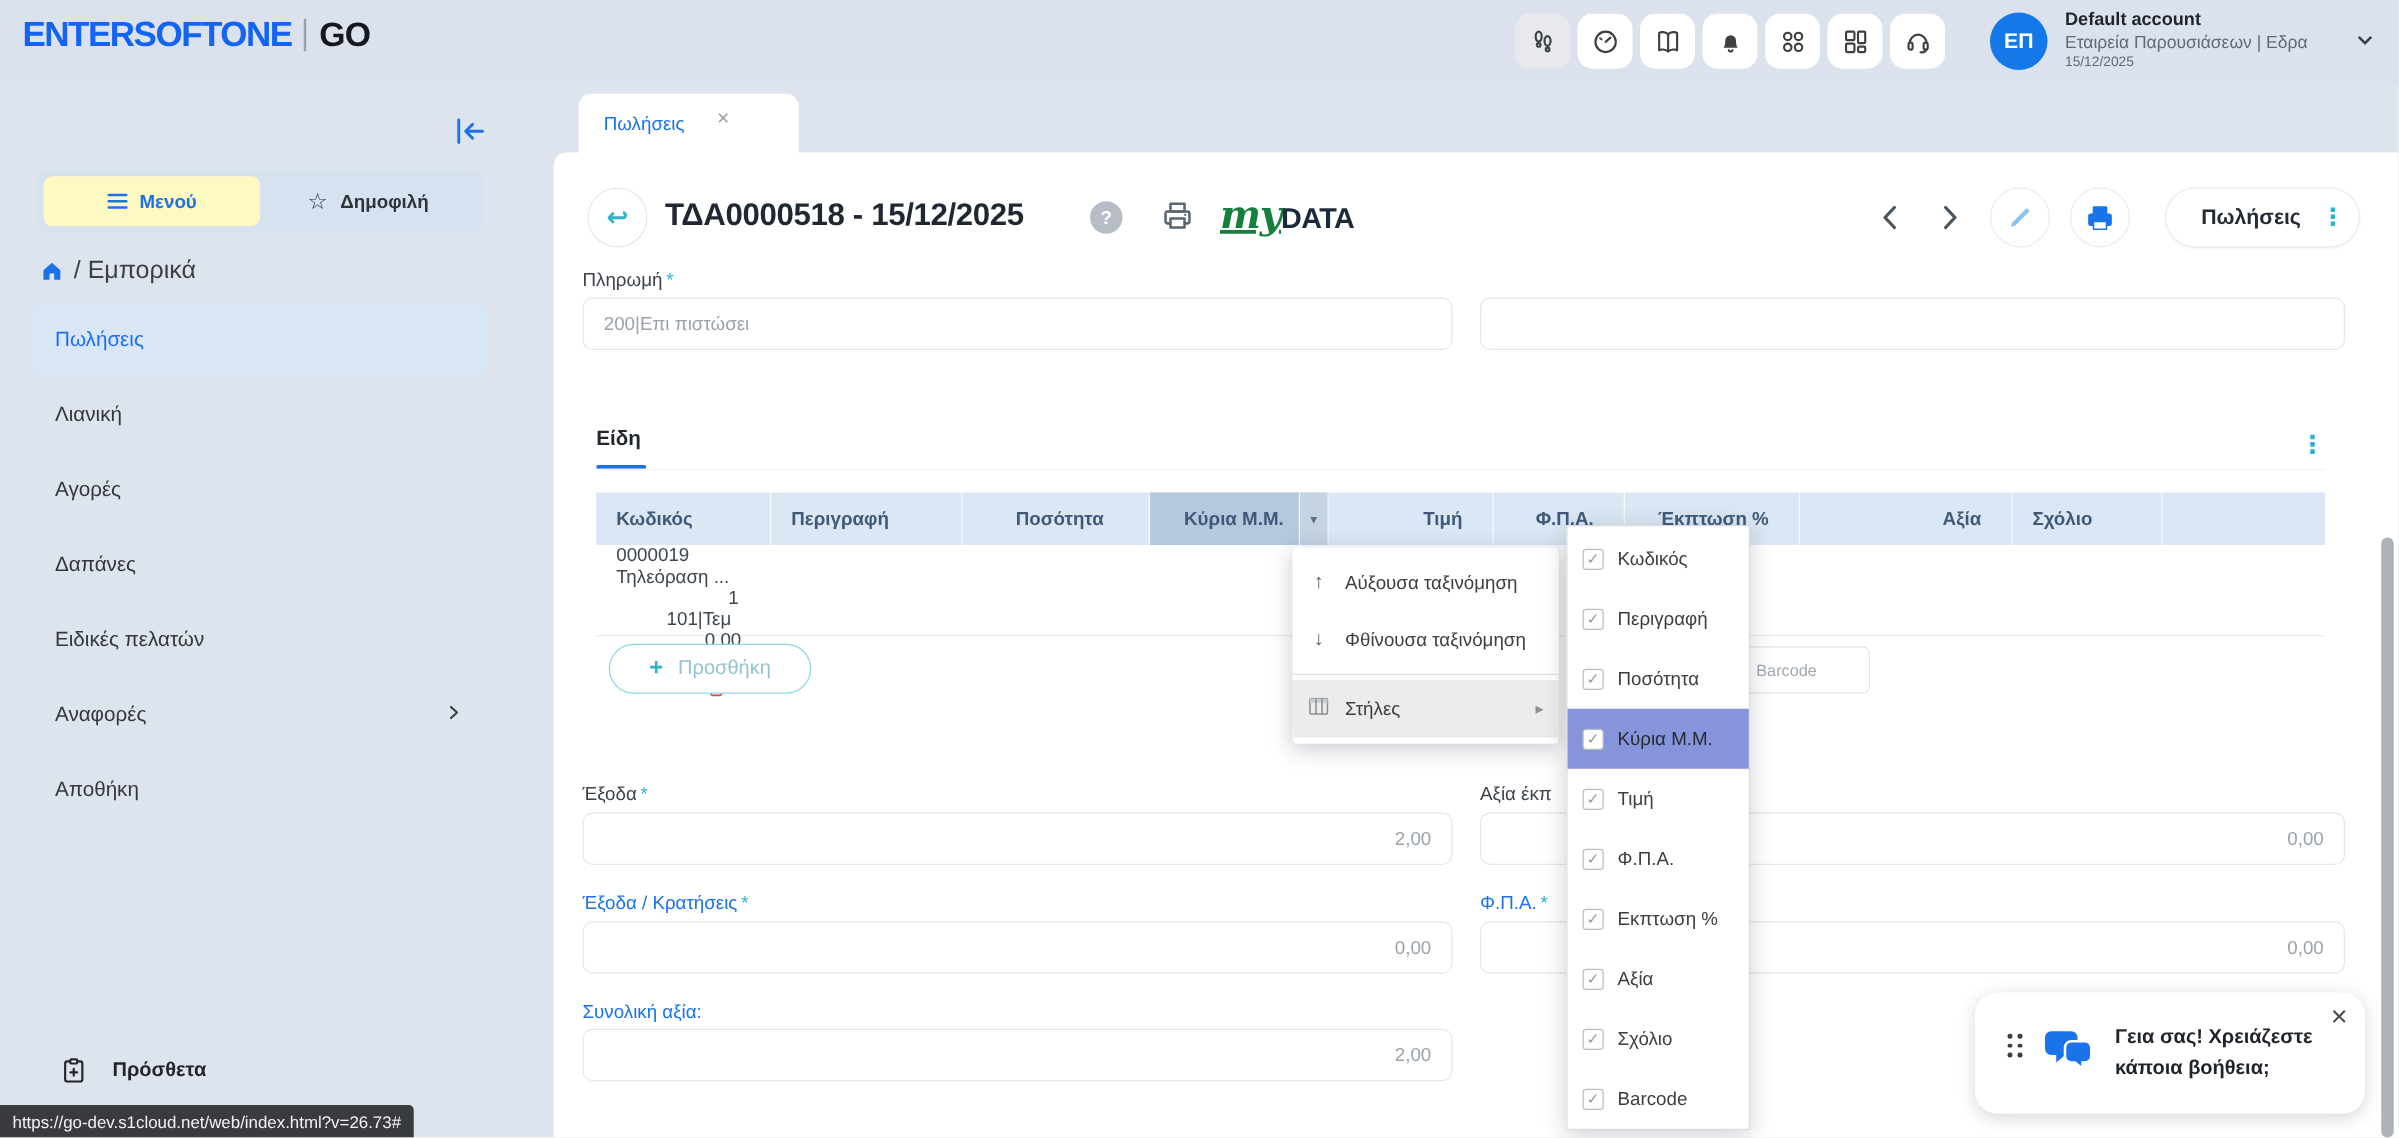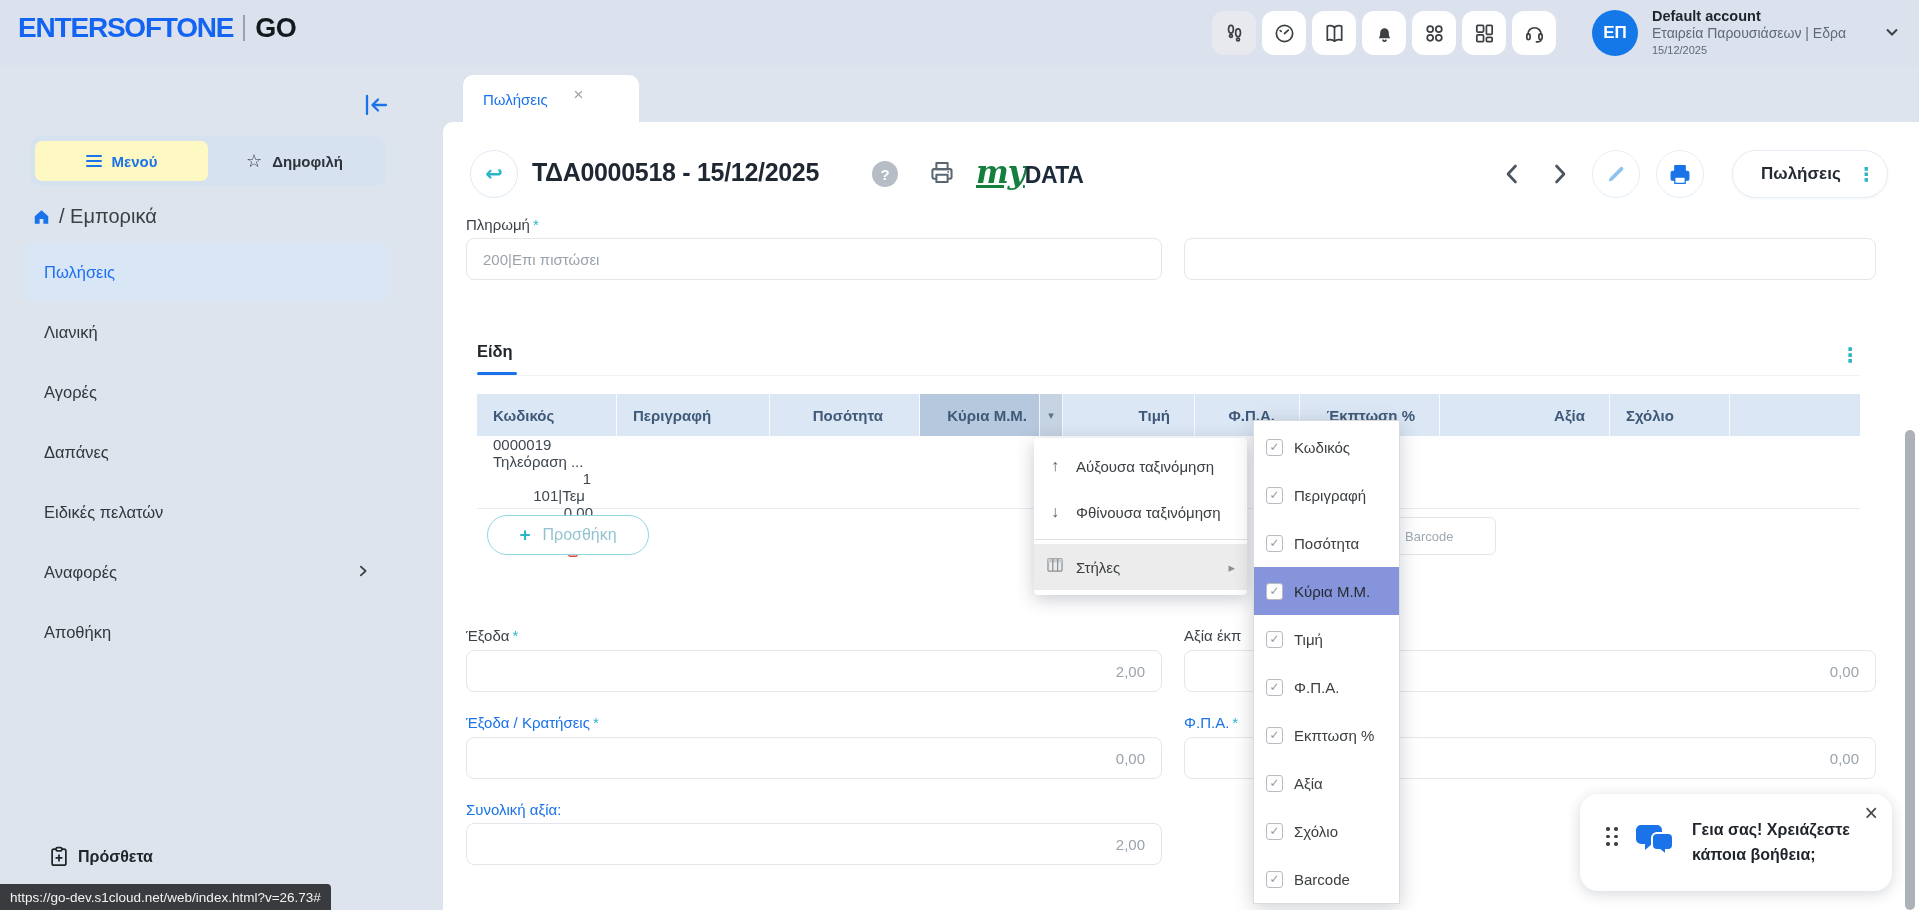--- a/index.html
+++ b/index.html
@@ -30,21 +30,21 @@
   .seg { flex:1; display:flex; align-items:center; justify-content:center; gap:10px; font-size:15px; font-weight:700; color:#2e333a; border-radius:7px; }
   .seg.active { background:#fef9c3; color:#1a73e8; }
   .burger { display:inline-block; width:16px; }
   .burger i { display:block; height:2px; background:#1a73e8; margin:3px 0; border-radius:1px; }
   .star-glyph { font-size:18px; color:#2e333a; }
   .breadcrumb { position:absolute; left:32px; top:205px; display:flex; align-items:center; gap:8px; font-size:20px; color:#3c4043; }
   .nav-items { position:absolute; left:24px; top:243px; width:366px; }
   .nav-item { height:58px; margin-bottom:2px; display:flex; align-items:center; padding:0 20px; font-size:16.5px; color:#33373d; border-radius:9px; position:relative; }
   .nav-item.active { background:#d9e6f6; color:#1b6ff2; }
   .nav-item .chev { position:absolute; right:20px; }
-  .side-footer { position:absolute; left:48px; top:845px; display:flex; align-items:center; gap:8px; font-size:16px; font-weight:700; color:#22262b; }
+  .side-footer { position:absolute; left:48px; top:845px; display:flex; align-items:center; gap:20px; font-size:16px; font-weight:700; color:#22262b; }
 
   
   .panel { position:absolute; left:443px; top:122px; width:1476px; height:788px; background:#fff; border-top-left-radius:10px; }
   .doc-tab { position:absolute; left:463px; top:75px; width:176px; height:48px; background:#fff; border-radius:10px 10px 0 0; display:flex; align-items:center; }
   .doc-tab-label { margin-left:20px; font-size:15px; color:#1a73e8; }
   .doc-tab-close { margin-left:26px; margin-top:-8px; font-size:17px; color:#9aa0a6; }
 
   
   .back-btn { position:absolute; left:470px; top:150px; width:48px; height:48px; border-radius:50%; border:1px solid #dfeaf4; display:flex; align-items:center; justify-content:center; font-size:21px; font-weight:700; color:#2cb5c8; background:#fff; }
   .doc-title { position:absolute; left:532px; top:158px; font-size:25px; font-weight:600; color:#1f2732; letter-spacing:-0.3px; }

